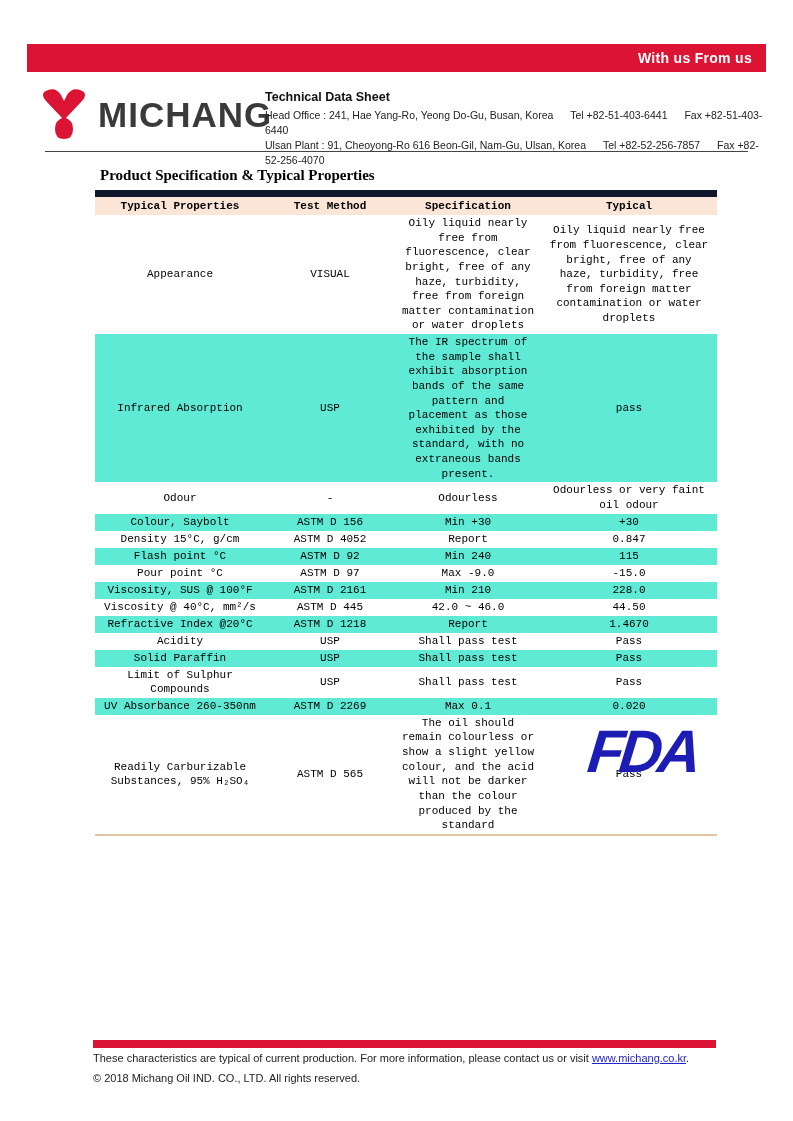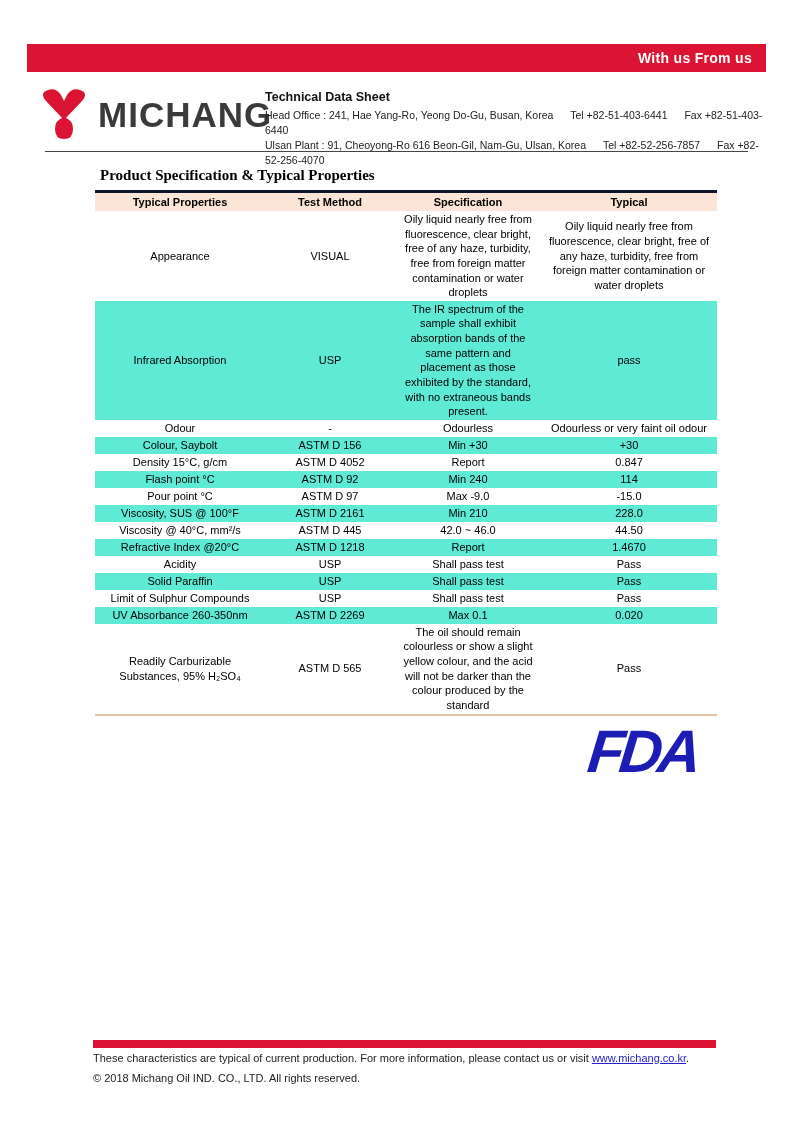--- a/index.html
+++ b/index.html
@@ -20,22 +20,22 @@
   .hdr-line{font-size:10.5px;color:#222;line-height:15px;}
   .hdr-line .gap{margin-left:14px;}
   .rule{position:absolute;left:45px;top:151px;width:703px;height:0;border-top:1.5px solid #444;}
 
   
   .section-title{position:absolute;left:100px;top:167px;font-family:"Liberation Serif","DejaVu Serif",serif;
                  font-size:15px;font-weight:bold;color:#000;}
 
   
   table.spec{position:absolute;left:95px;top:190px;width:622px;border-collapse:collapse;
-             font-family:Liberation Sans, sans-serif;
-             border-top:3px solid #0f172a;border-bottom:2px solid #E6C3A0;}
+             font-family:Liberation Mono, monospace;
+             border-top:7px solid #0f172a;border-bottom:2px solid #E6C3A0;}
   table.spec th{background:#FBE5D6;font-size:11px;font-weight:bold;color:#000;
                 padding:3px 2px;text-align:center;}
   table.spec td{font-size:11px;color:#000;text-align:center;vertical-align:middle;
                 padding:1px 6px;line-height:1.33;height:15px;}
   table.spec tr.shaded td{background:#5eead4;}
 
   
   .effci{position:absolute;left:95px;top:698px;width:145px;height:98px;}
   .effci-text{position:absolute;left:8px;top:32px;color:#27417E;
               font-family:"Liberation Serif","DejaVu Serif",serif;font-weight:bold;font-size:31px;
@@ -131,21 +131,21 @@
         <tr>
           <td>Density 15°C, g/cm</td>
           <td>ASTM D 4052</td>
           <td>Report</td>
           <td>0.847</td>
         </tr>
         <tr class="shaded">
           <td>Flash point °C</td>
           <td>ASTM D 92</td>
           <td>Min 240</td>
-          <td>114</td>
+          <td>115</td>
         </tr>
         <tr>
           <td>Pour point °C</td>
           <td>ASTM D 97</td>
           <td>Max -9.0</td>
           <td>-15.0</td>
         </tr>
         <tr class="shaded">
           <td>Viscosity, SUS @ 100°F</td>
           <td>ASTM D 2161</td>

